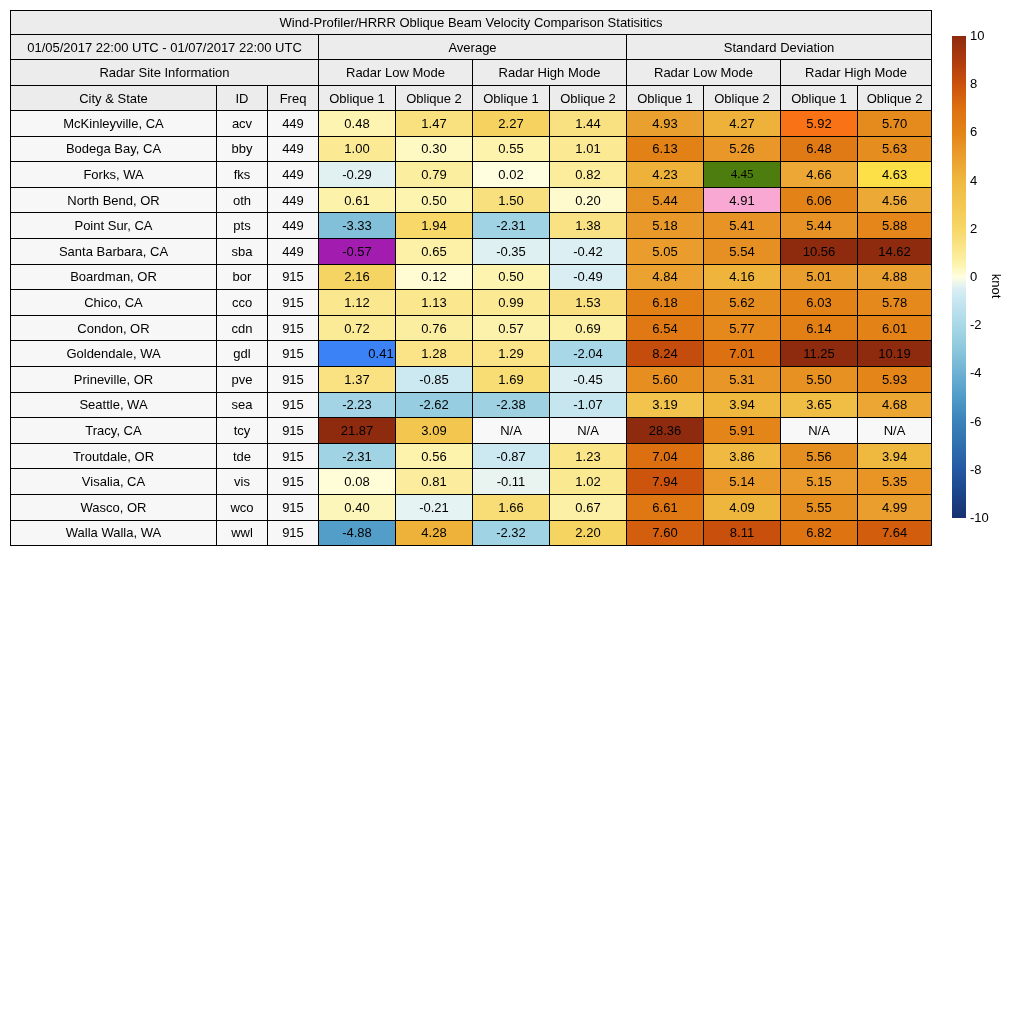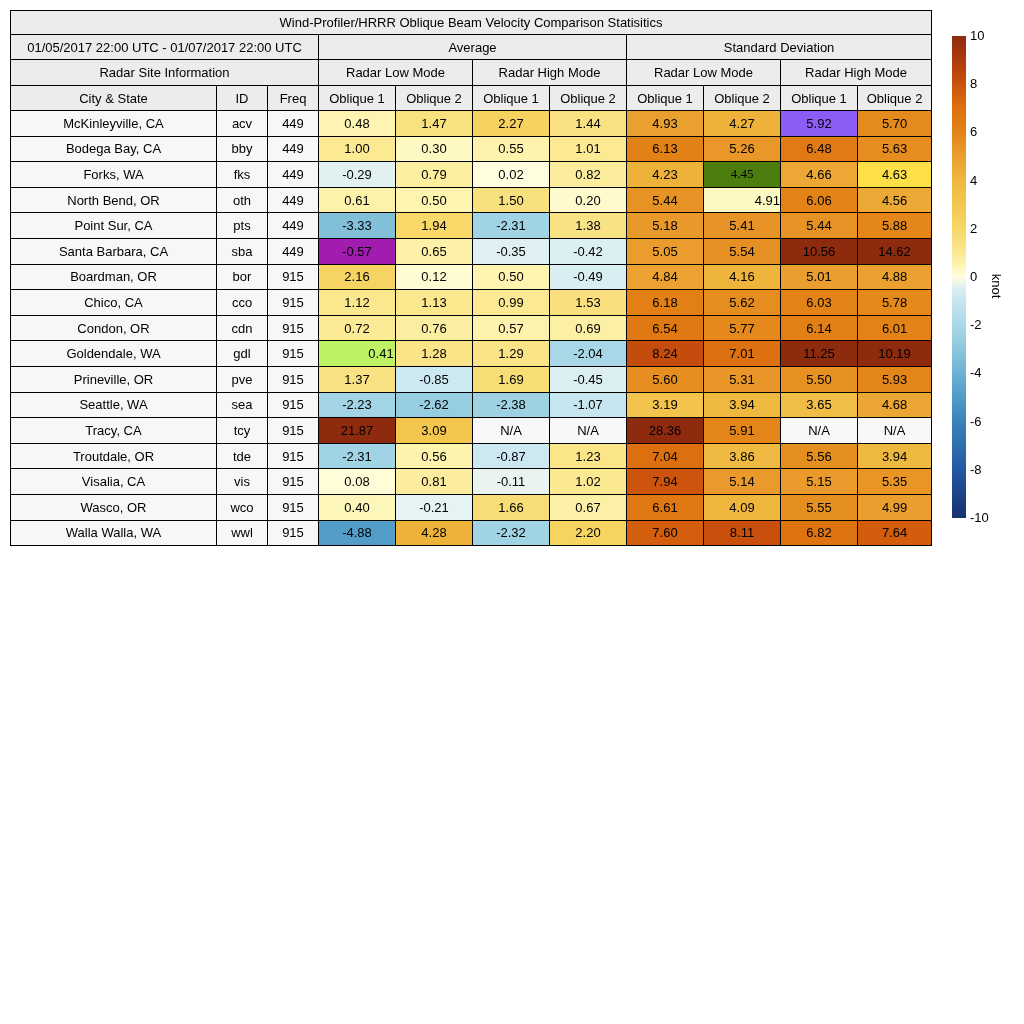--- a/index.html
+++ b/index.html
@@ -88,21 +88,21 @@
         <tr>
           <td class="site">McKinleyville, CA</td>
           <td class="site">acv</td>
           <td class="site">449</td>
           <td style="background: rgb(253, 244, 178);">0.48</td>
           <td style="background: rgb(249, 225, 127);">1.47</td>
           <td style="background: rgb(246, 211, 96);">2.27</td>
           <td style="background: rgb(249, 225, 129);">1.44</td>
           <td style="background: rgb(234, 160, 47);">4.93</td>
           <td style="background: rgb(238, 177, 58);">4.27</td>
-          <td style="background: #8b5cf6;">5.92</td>
+          <td style="background: #f97316;">5.92</td>
           <td style="background: rgb(229, 139, 30);">5.70</td>
         </tr>
         <tr>
           <td class="site">Bodega Bay, CA</td>
           <td class="site">bby</td>
           <td class="site">449</td>
           <td style="background: rgb(251, 233, 147);">1.00</td>
           <td style="background: rgb(254, 248, 195);">0.30</td>
           <td style="background: rgb(253, 243, 173);">0.55</td>
           <td style="background: rgb(251, 233, 147);">1.01</td>
@@ -126,21 +126,21 @@
         </tr>
         <tr>
           <td class="site">North Bend, OR</td>
           <td class="site">oth</td>
           <td class="site">449</td>
           <td style="background: rgb(253, 242, 170);">0.61</td>
           <td style="background: rgb(253, 244, 176);">0.50</td>
           <td style="background: rgb(249, 224, 126);">1.50</td>
           <td style="background: rgb(254, 250, 205);">0.20</td>
           <td style="background: rgb(231, 146, 36);">5.44</td>
-          <td style="background: #fef9c3; text-align: right;">4.91</td>
+          <td style="background: #f9a8d4;">4.91</td>
           <td style="background: rgb(227, 130, 23);">6.06</td>
           <td style="background: rgb(236, 169, 53);">4.56</td>
         </tr>
         <tr>
           <td class="site">Point Sur, CA</td>
           <td class="site">pts</td>
           <td class="site">449</td>
           <td style="background: rgb(130, 192, 218);">-3.33</td>
           <td style="background: rgb(247, 216, 105);">1.94</td>
           <td style="background: rgb(160, 211, 228);">-2.31</td>
@@ -199,21 +199,21 @@
           <td style="background: rgb(252, 240, 165);">0.69</td>
           <td style="background: rgb(224, 121, 19);">6.54</td>
           <td style="background: rgb(229, 137, 28);">5.77</td>
           <td style="background: rgb(226, 128, 22);">6.14</td>
           <td style="background: rgb(227, 131, 23);">6.01</td>
         </tr>
         <tr>
           <td class="site">Goldendale, WA</td>
           <td class="site">gdl</td>
           <td class="site">915</td>
-          <td style="background: #bef264; padding-left: 48px;">0.41</td>
+          <td style="background: #3b82f6; padding-left: 48px;">0.41</td>
           <td style="background: rgb(250, 228, 135);">1.28</td>
           <td style="background: rgb(250, 228, 135);">1.29</td>
           <td style="background: rgb(168, 215, 231);">-2.04</td>
           <td style="background: rgb(196, 76, 12);">8.24</td>
           <td style="background: rgb(221, 112, 16);">7.01</td>
           <td style="background: rgb(142, 43, 14);">11.25</td>
           <td style="background: rgb(142, 43, 14);">10.19</td>
         </tr>
         <tr>
           <td class="site">Prineville, OR</td>

